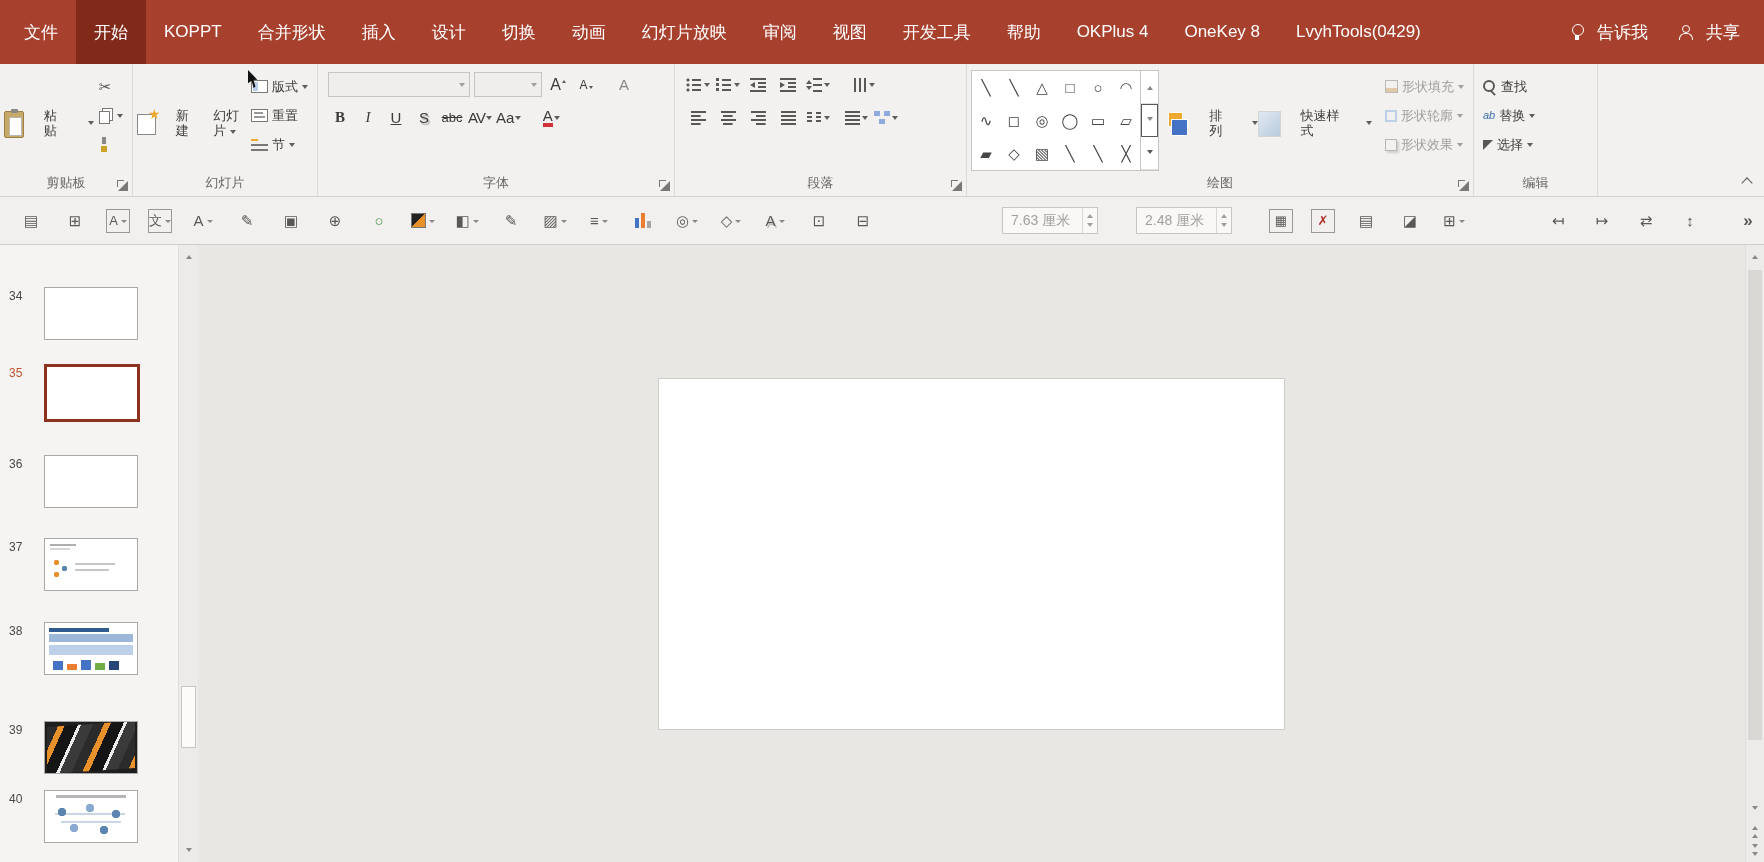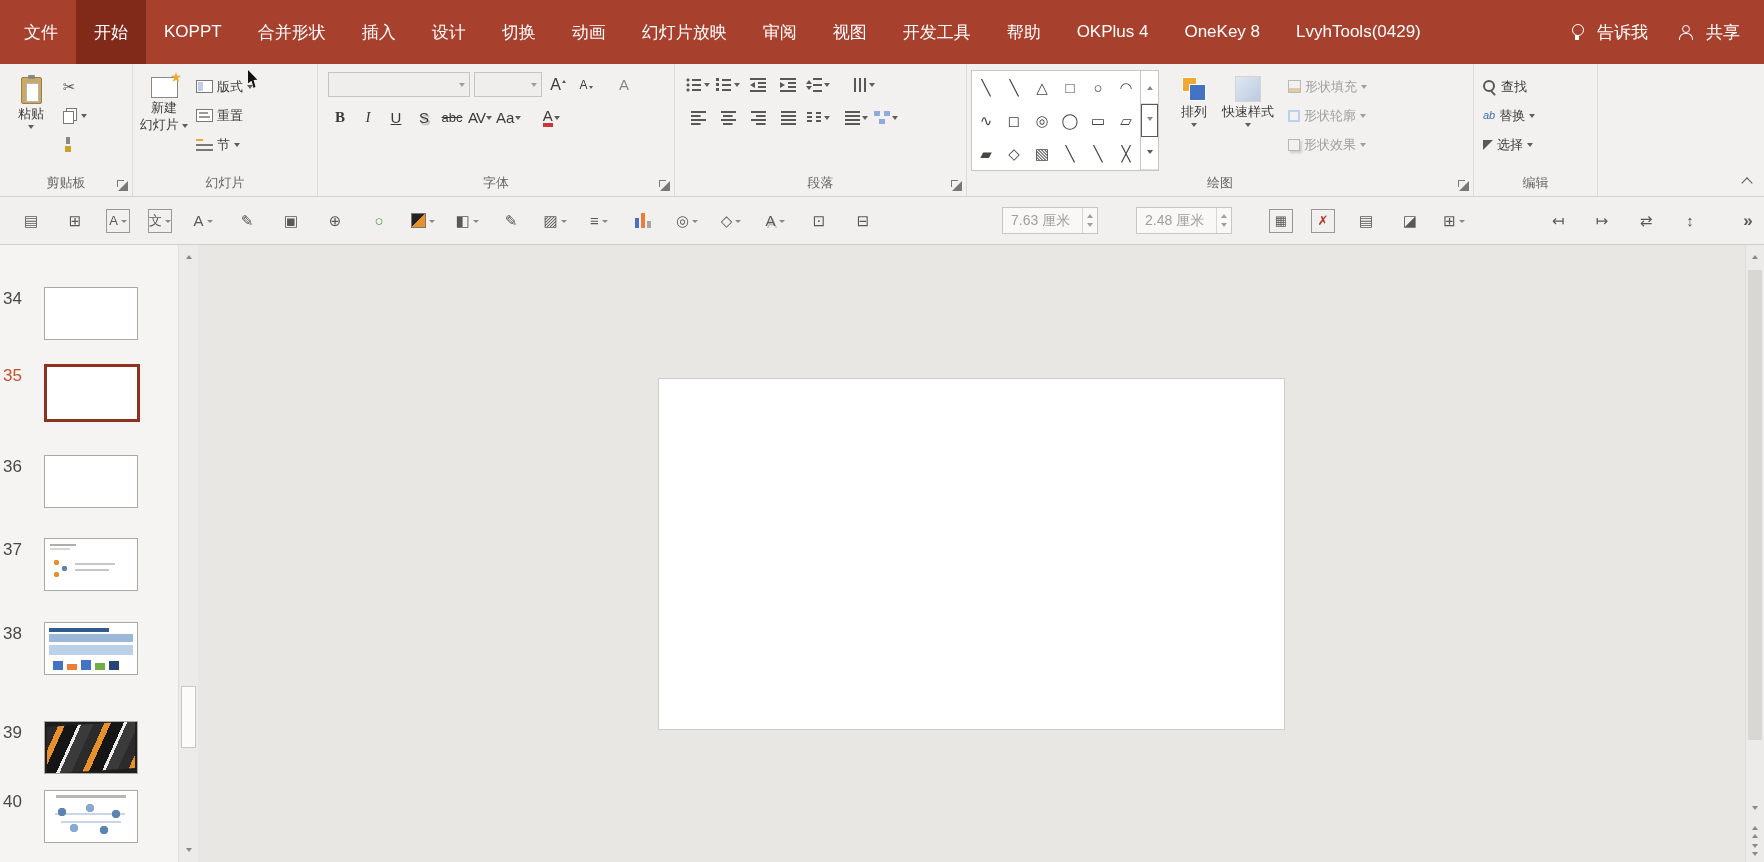--- a/index.html
+++ b/index.html
@@ -21,21 +21,21 @@
 
 
 .ribbon{position:relative;display:flex;height:133px;background:#F2F1EF;border-bottom:1px solid #D5D3D0}
 .rgroup{position:relative;height:100%;border-right:1px solid #DDDBD7;padding:6px 4px 24px;display:flex;align-items:flex-start}
 .g1{width:133px}.g2{width:185px}.g3{width:357px}.g4{width:292px}.g5{width:507px}.g6{width:124px}
 .glabel{position:absolute;left:0;right:0;bottom:4px;text-align:center;font-size:13px;color:#696764}
 .launcher{position:absolute;right:4px;bottom:5px;width:11px;height:11px}
 .launcher::before{content:"";position:absolute;left:0;top:0;width:6px;height:6px;border-left:1.5px solid #7A7876;border-top:1.5px solid #7A7876}
 .launcher::after{content:"";position:absolute;right:0;bottom:0;width:0;height:0;border-left:5px solid transparent;border-top:5px solid transparent;border-right:5px solid #7A7876;border-bottom:5px solid #7A7876}
 .caret{display:inline-block;width:0;height:0;border:3.5px solid transparent;border-top:4px solid #605E5C;transform:translateY(2px)}
-.bigbtn{display:flex;flex-direction:column;align-items:center;min-width:54px;height:100%;padding-top:3px;gap:2px;font-size:13px;line-height:15px}
+.bigbtn{display:flex;align-items:center;min-width:54px;height:100%;padding-top:3px;gap:20px;font-size:13px;line-height:15px}
 .scol{display:flex;flex-direction:column;justify-content:flex-start;gap:4px;padding-top:4px}
 .sbtn{display:flex;align-items:center;gap:4px;height:25px;padding:0 5px;font-size:13px;white-space:nowrap}
 .dis{color:#A19F9D}
 
 
 .ic-clipboard{position:relative;width:21px;height:27px;background:#C7A968;border:1px solid #9C7F47;border-radius:2px;margin-top:4px}
 .ic-clipboard::before{content:"";position:absolute;left:4px;top:5px;width:11px;height:17px;background:#fff;border:1px solid #B8B6B4}
 .ic-clipboard::after{content:"";position:absolute;left:6px;top:-3px;width:7px;height:4px;background:#8A8886;border-radius:1px}
 .ic-cut{font-size:15px;color:#5A5856}
 .ic-copy{position:relative;width:14px;height:16px}
@@ -126,21 +126,21 @@
 .spin .sb{position:absolute;right:0;top:0;bottom:0;width:15px;border-left:1px solid #D8D6D3;display:flex;flex-direction:column}
 .spin .su,.spin .sd{flex:1;display:flex;align-items:center;justify-content:center}
 .spin .su::after{content:"";border:3px solid transparent;border-bottom:4px solid #A19F9D}
 .spin .sd::after{content:"";border:3px solid transparent;border-top:4px solid #A19F9D}
 .ml120{margin-left:108px}.ml36{margin-left:20px}.ml37{margin-left:19px}.mlgap{margin-left:60px}
 .ovf{font-size:17px;font-weight:bold;color:#5A5856;margin-left:14px}
 
 
 .panel{position:absolute;left:0;top:245px;width:178px;bottom:0;background:#F5F4F2}
 .s-item{position:absolute;left:0;display:flex;align-items:flex-start}
-.s-num{width:44px;padding:2px 0 0 3px;font-size:17px;color:#4A4847}
+.s-num{width:44px;padding:2px 0 0 9px;font-size:12px;color:#4A4847}
 .s-thumb{position:relative;width:94px;height:53px;background:#fff;border:1px solid #ABA9A7;overflow:hidden}
 .s-item.sel .s-thumb{width:96px;height:58px;border:3px solid #8E3220}
 .s-item.sel .s-num{color:#C0522D}
 .t39{background:#1E1E1E}
 .t37::before{content:"";position:absolute;inset:0;background:linear-gradient(#B0AEAC 0 0) 5px 5px/26px 2px,linear-gradient(#D8D6D4 0 0) 5px 9px/20px 2px,radial-gradient(circle,#E8902A 2.5px,transparent 3px) 8px 20px/7px 7px,radial-gradient(circle,#5B84B1 2.5px,transparent 3px) 16px 26px/7px 7px,radial-gradient(circle,#E8902A 2.5px,transparent 3px) 8px 32px/7px 7px,linear-gradient(#C8C6C4 0 0) 30px 24px/40px 2px,linear-gradient(#C8C6C4 0 0) 30px 30px/34px 2px;background-repeat:no-repeat}
 .t38::before{content:"";position:absolute;inset:0;background:linear-gradient(#2F5B8F 0 0) 4px 5px/60px 4px,linear-gradient(#9CB8D8 0 0) 4px 11px/84px 8px,linear-gradient(#BDD0E9 0 0) 4px 22px/84px 10px,linear-gradient(#4472C4 0 0) 8px 38px/10px 9px,linear-gradient(#ED7D31 0 0) 22px 41px/10px 6px,linear-gradient(#4472C4 0 0) 36px 37px/10px 10px,linear-gradient(#70AD47 0 0) 50px 40px/10px 7px,linear-gradient(#264478 0 0) 64px 38px/10px 9px;background-repeat:no-repeat}
 .t39::before{content:"";position:absolute;inset:2px;background:repeating-linear-gradient(115deg,#2B2B2B 0 10px,#E8902A 10px 16px,#151515 16px 28px,#ECECEC 28px 31px,#3A3A3A 31px 42px);transform:skewY(-4deg)}
 .t40::before{content:"";position:absolute;inset:0;background:linear-gradient(#B8B6B4 0 0) 50% 4px/70px 3px,radial-gradient(circle,#5B84B1 4px,transparent 4.5px) 12px 16px/10px 10px,radial-gradient(circle,#89A9D0 4px,transparent 4.5px) 40px 12px/10px 10px,radial-gradient(circle,#5B84B1 4px,transparent 4.5px) 66px 18px/10px 10px,radial-gradient(circle,#89A9D0 4px,transparent 4.5px) 24px 32px/10px 10px,radial-gradient(circle,#5B84B1 4px,transparent 4.5px) 54px 34px/10px 10px,linear-gradient(#C8D6E8 0 0) 10px 22px/70px 2px,linear-gradient(#C8D6E8 0 0) 16px 30px/60px 2px;background-repeat:no-repeat}
 
 

